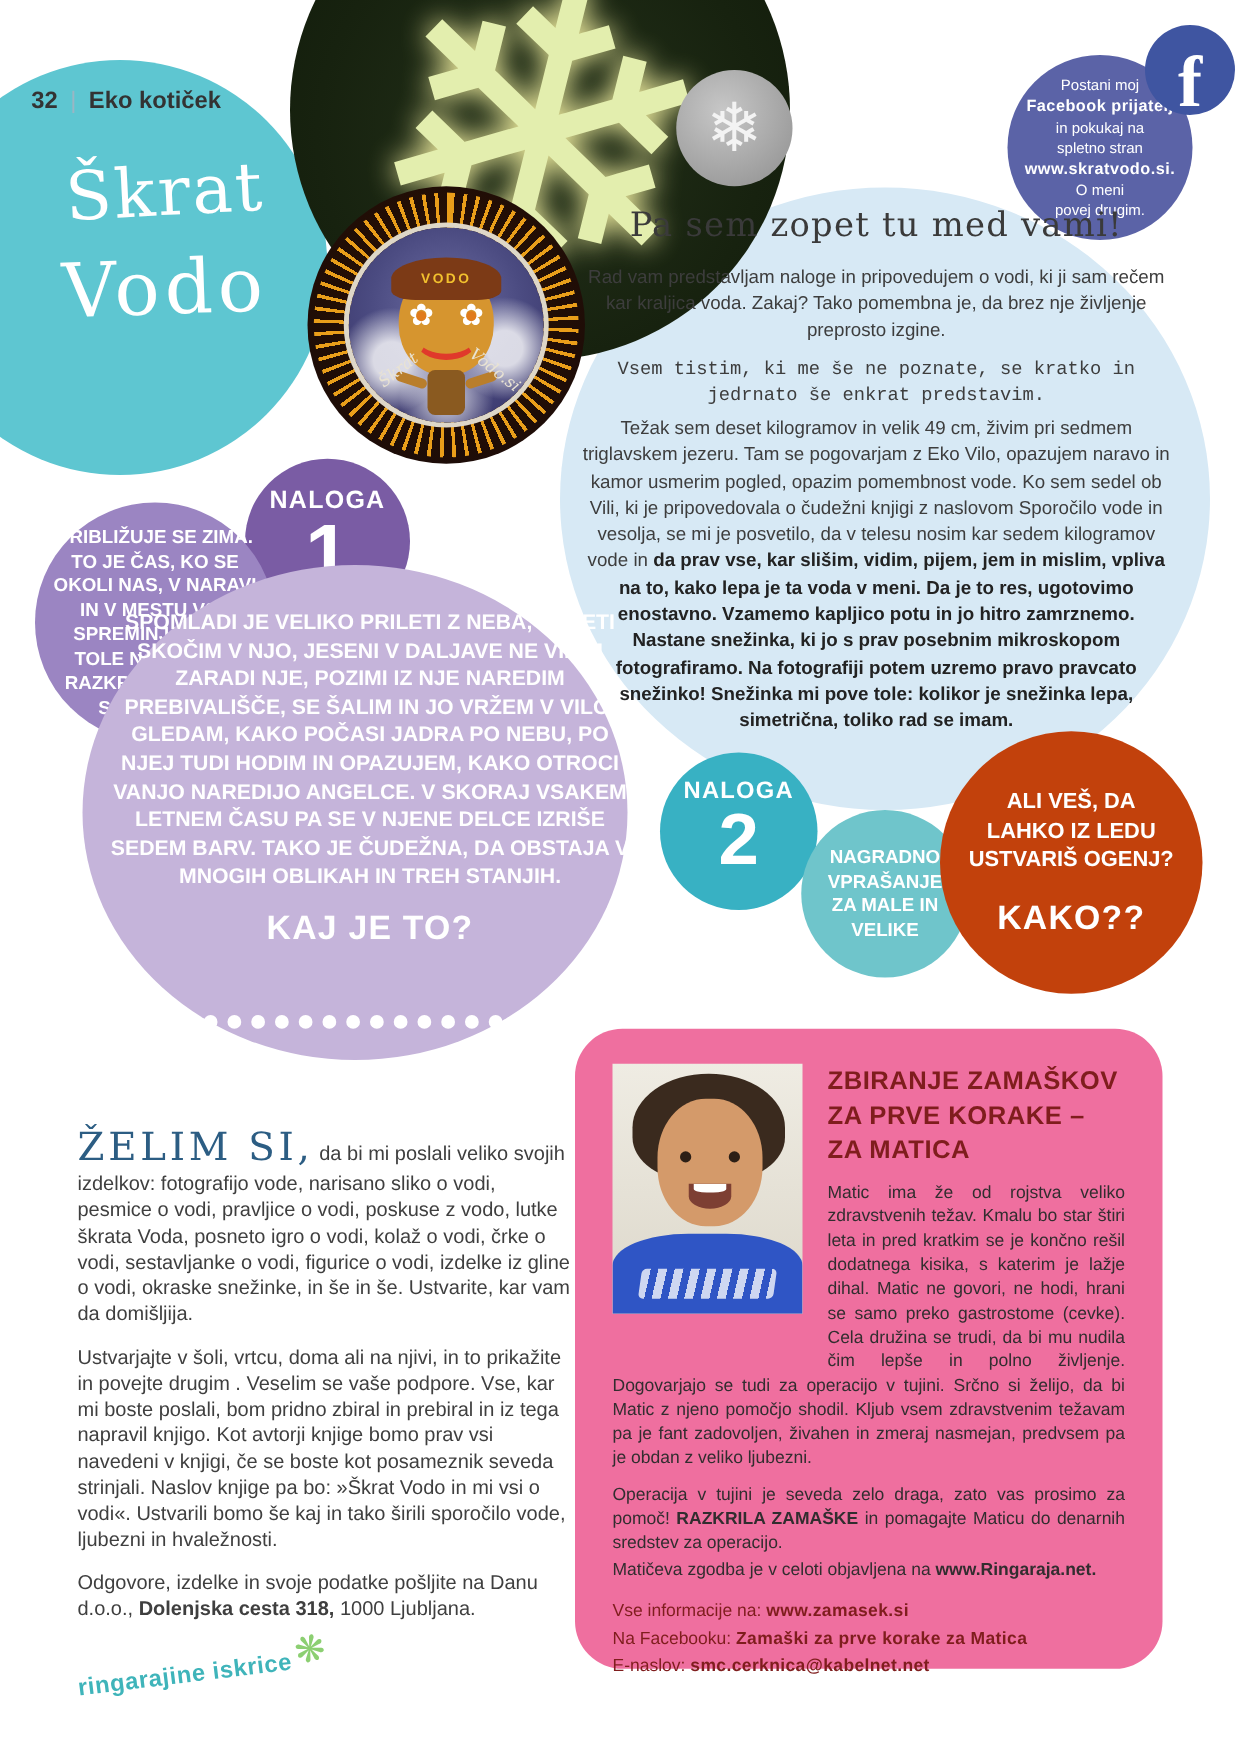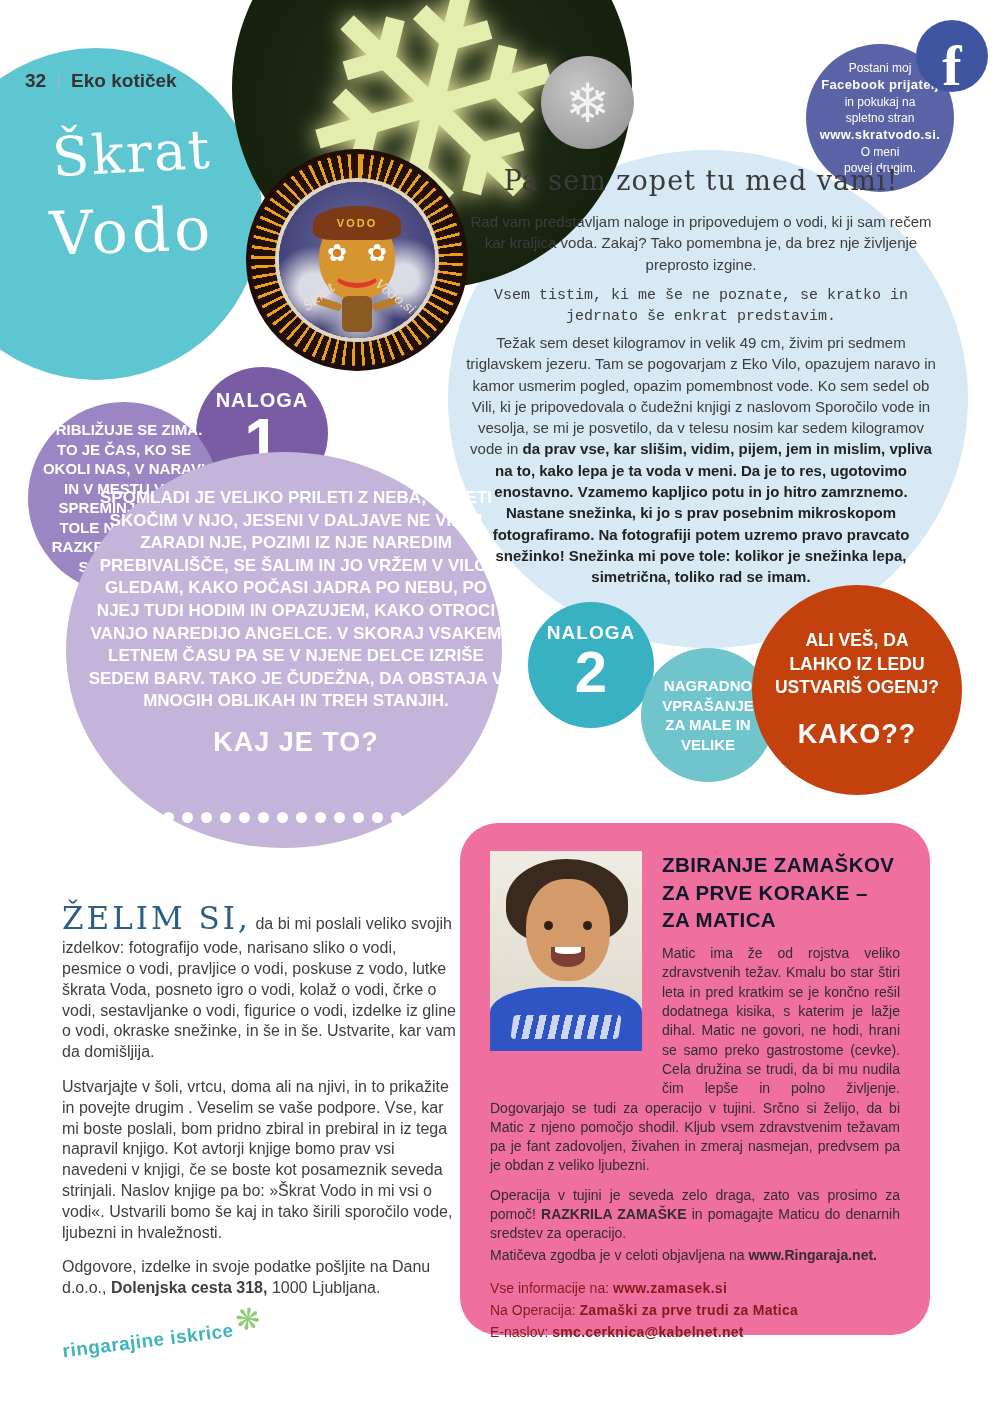--- a/index.html
+++ b/index.html
@@ -120,21 +120,21 @@
   .face2{position:absolute;left:36px;top:28px;width:84px;height:102px;background:#d49a6a;border-radius:46%;}
   .face2 .e{position:absolute;top:42px;width:9px;height:9px;border-radius:50%;background:#2c1f16;}
   .face2 .e.l{left:18px;} .face2 .e.r{right:18px;}
   .face2 .m{position:absolute;left:50%;bottom:14px;transform:translateX(-50%);width:34px;height:20px;
       background:#7d3f33;border-radius:0 0 50% 50%;overflow:hidden;}
   .face2 .m::before{content:"";position:absolute;left:4px;top:0;right:4px;height:7px;background:#fff;border-radius:0 0 40% 40%;}
   .shirt{position:absolute;left:0;right:0;bottom:0;height:64px;background:#2f55c5;border-radius:40% 40% 0 0;}
   .shirt::after{content:"";position:absolute;left:22px;right:22px;bottom:12px;height:24px;
       background:repeating-linear-gradient(95deg,rgba(255,255,255,.9) 0 7px,rgba(255,255,255,0) 7px 13px);
       transform:skew(-8deg);border-radius:4px;opacity:.85;}
-  .camp-h{color:#0f172a;font-size:20.5px;font-weight:bold;line-height:1.35;letter-spacing:.4px;padding-top:4px;}
+  .camp-h{color:#7f1d1d;font-size:20.5px;font-weight:bold;line-height:1.35;letter-spacing:.4px;padding-top:4px;}
   .pinkbox p{margin:10px 0 0 0;text-align:justify;}
   .pinkbox p.tight{margin-top:2px;}
   .links{margin-top:12px;color:#7f1d1d;line-height:1.58;clear:none;}
   .links b{letter-spacing:.3px;}
 </style>
 </head>
 <body>
 
 <div id="page">
 
@@ -251,18 +251,18 @@
         <span class="m"></span>
       </div>
       <div class="shirt"></div>
     </div>
     <div class="camp-h">ZBIRANJE ZAMAŠKOV ZA PRVE KORAKE – ZA MATICA</div>
     <p>Matic ima že od rojstva veliko zdravstvenih težav. Kmalu bo star štiri leta in pred kratkim se je končno rešil dodatnega kisika, s katerim je lažje dihal. Matic ne govori, ne hodi, hrani se samo preko gastrostome (cevke). Cela družina se trudi, da bi mu nudila čim lepše in polno življenje. Dogovarjajo se tudi za operacijo v tujini. Srčno si želijo, da bi Matic z njeno pomočjo shodil. Kljub vsem zdravstvenim težavam pa je fant zadovoljen, živahen in zmeraj nasmejan, predvsem pa je obdan z veliko ljubezni.</p>
     <p><span>Operacija v tujini je seveda zelo draga, zato vas prosimo za pomoč! </span><b>RAZKRILA ZAMAŠKE</b><span> in pomagajte Maticu do denarnih sredstev za operacijo.</span></p>
     <p class="tight"><span>Matičeva zgodba je v celoti objavljena na </span><b>www.Ringaraja.net.</b></p>
     <div class="links">
       <div><span>Vse informacije na: </span><b>www.zamasek.si</b></div>
-      <div><span>Na Operacija: </span><b>Zamaški za prve trudi za Matica</b></div>
+      <div><span>Na Facebooku: </span><b>Zamaški za prve korake za Matica</b></div>
       <div><span>E-naslov: </span><b>smc.cerknica@kabelnet.net</b></div>
     </div>
   </div>
 
 </div>
 
 </body></html>

